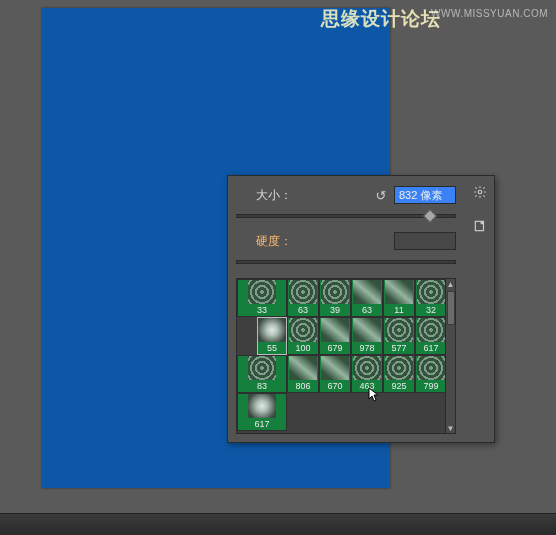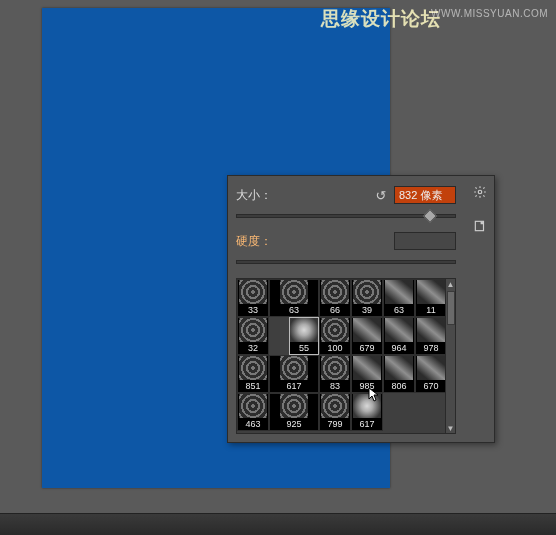--- a/index.html
+++ b/index.html
@@ -65,39 +65,40 @@
     width: 268px;
     background: #535353;
     border: 1px solid #2b2b2b;
     box-shadow: 2px 2px 6px rgba(0,0,0,0.4);
     padding: 10px 8px 8px 8px;
   }
   .row {
     display: flex;
     align-items: center;
     margin-bottom: 4px;
+    margin-left: 20px;
   }
   .label {
     width: 50px;
     color: #ddd;
     font-size: 12px;
   }
   .label.disabled { color: #fdba74; }
   .spacer { flex: 1; }
   .reset-icn {
     width: 14px; height: 14px;
     margin-right: 6px;
     display: flex; align-items: center; justify-content: center;
     color: #ccc;
     font-size: 13px;
   }
   .value-box {
     width: 62px;
     height: 18px;
-    background: #c2410c;
+    background: #3b82f6;
     border: 1px solid #2a2a2a;
     color: #eee;
     font-size: 11px;
     padding: 1px 4px;
     line-height: 14px;
     text-align: left;
   }
   .value-box.disabled { background: #474747; color:#888; }
   .slider {
     width: 100%;
@@ -153,21 +154,21 @@
   }
   .brush {
     height: 38px;
     border: 1px solid #2f2f2f;
     display: flex;
     flex-direction: column;
     align-items: center;
     justify-content: flex-end;
     padding-bottom: 1px;
     position: relative;
-    background: #000000;
+    background: #15803d;
   }
   .brush .thumb-img {
     width: 28px; height: 24px;
     background: radial-gradient(circle, #ddd 0%, #999 40%, #3f3f3f 75%);
     opacity: 0.85;
     margin-bottom: 1px;
   }
   .brush .thumb-img.soft { background: radial-gradient(circle, #fff 0%, #ccc 30%, #3f3f3f 80%); }
   .brush .thumb-img.scatter { background: repeating-radial-gradient(circle, #aaa 0 2px, #3f3f3f 2px 5px); opacity:0.7; }
   .brush .thumb-img.streak { background: linear-gradient(40deg, #3f3f3f 20%, #ccc 50%, #3f3f3f 80%); opacity:0.7; }
@@ -247,24 +248,20 @@
           <div class="brush">
             <div class="thumb-img scatter"></div>
             <div class="bsize">33</div>
           </div>
           <div class="brush">
             <div class="thumb-img scatter"></div>
             <div class="bsize">63</div>
           </div>
           <div class="brush">
             <div class="thumb-img scatter"></div>
-            <div class="bsize">66</div>
-          </div>
-          <div class="brush">
-            <div class="thumb-img scatter"></div>
             <div class="bsize">39</div>
           </div>
           <div class="brush">
             <div class="thumb-img streak"></div>
             <div class="bsize">63</div>
           </div>
           <div class="brush">
             <div class="thumb-img streak"></div>
             <div class="bsize">11</div>
           </div>
@@ -279,41 +276,33 @@
           <div class="brush">
             <div class="thumb-img scatter"></div>
             <div class="bsize">100</div>
           </div>
           <div class="brush">
             <div class="thumb-img streak"></div>
             <div class="bsize">679</div>
           </div>
           <div class="brush">
             <div class="thumb-img streak"></div>
-            <div class="bsize">964</div>
-          </div>
-          <div class="brush">
-            <div class="thumb-img streak"></div>
             <div class="bsize">978</div>
           </div>
           <div class="brush">
             <div class="thumb-img scatter"></div>
-            <div class="bsize">851</div>
+            <div class="bsize">577</div>
           </div>
           <div class="brush">
             <div class="thumb-img scatter"></div>
             <div class="bsize">617</div>
           </div>
           <div class="brush">
             <div class="thumb-img scatter"></div>
             <div class="bsize">83</div>
-          </div>
-          <div class="brush">
-            <div class="thumb-img streak"></div>
-            <div class="bsize">985</div>
           </div>
           <div class="brush">
             <div class="thumb-img streak"></div>
             <div class="bsize">806</div>
           </div>
           <div class="brush">
             <div class="thumb-img streak"></div>
             <div class="bsize">670</div>
           </div>
           <div class="brush">

